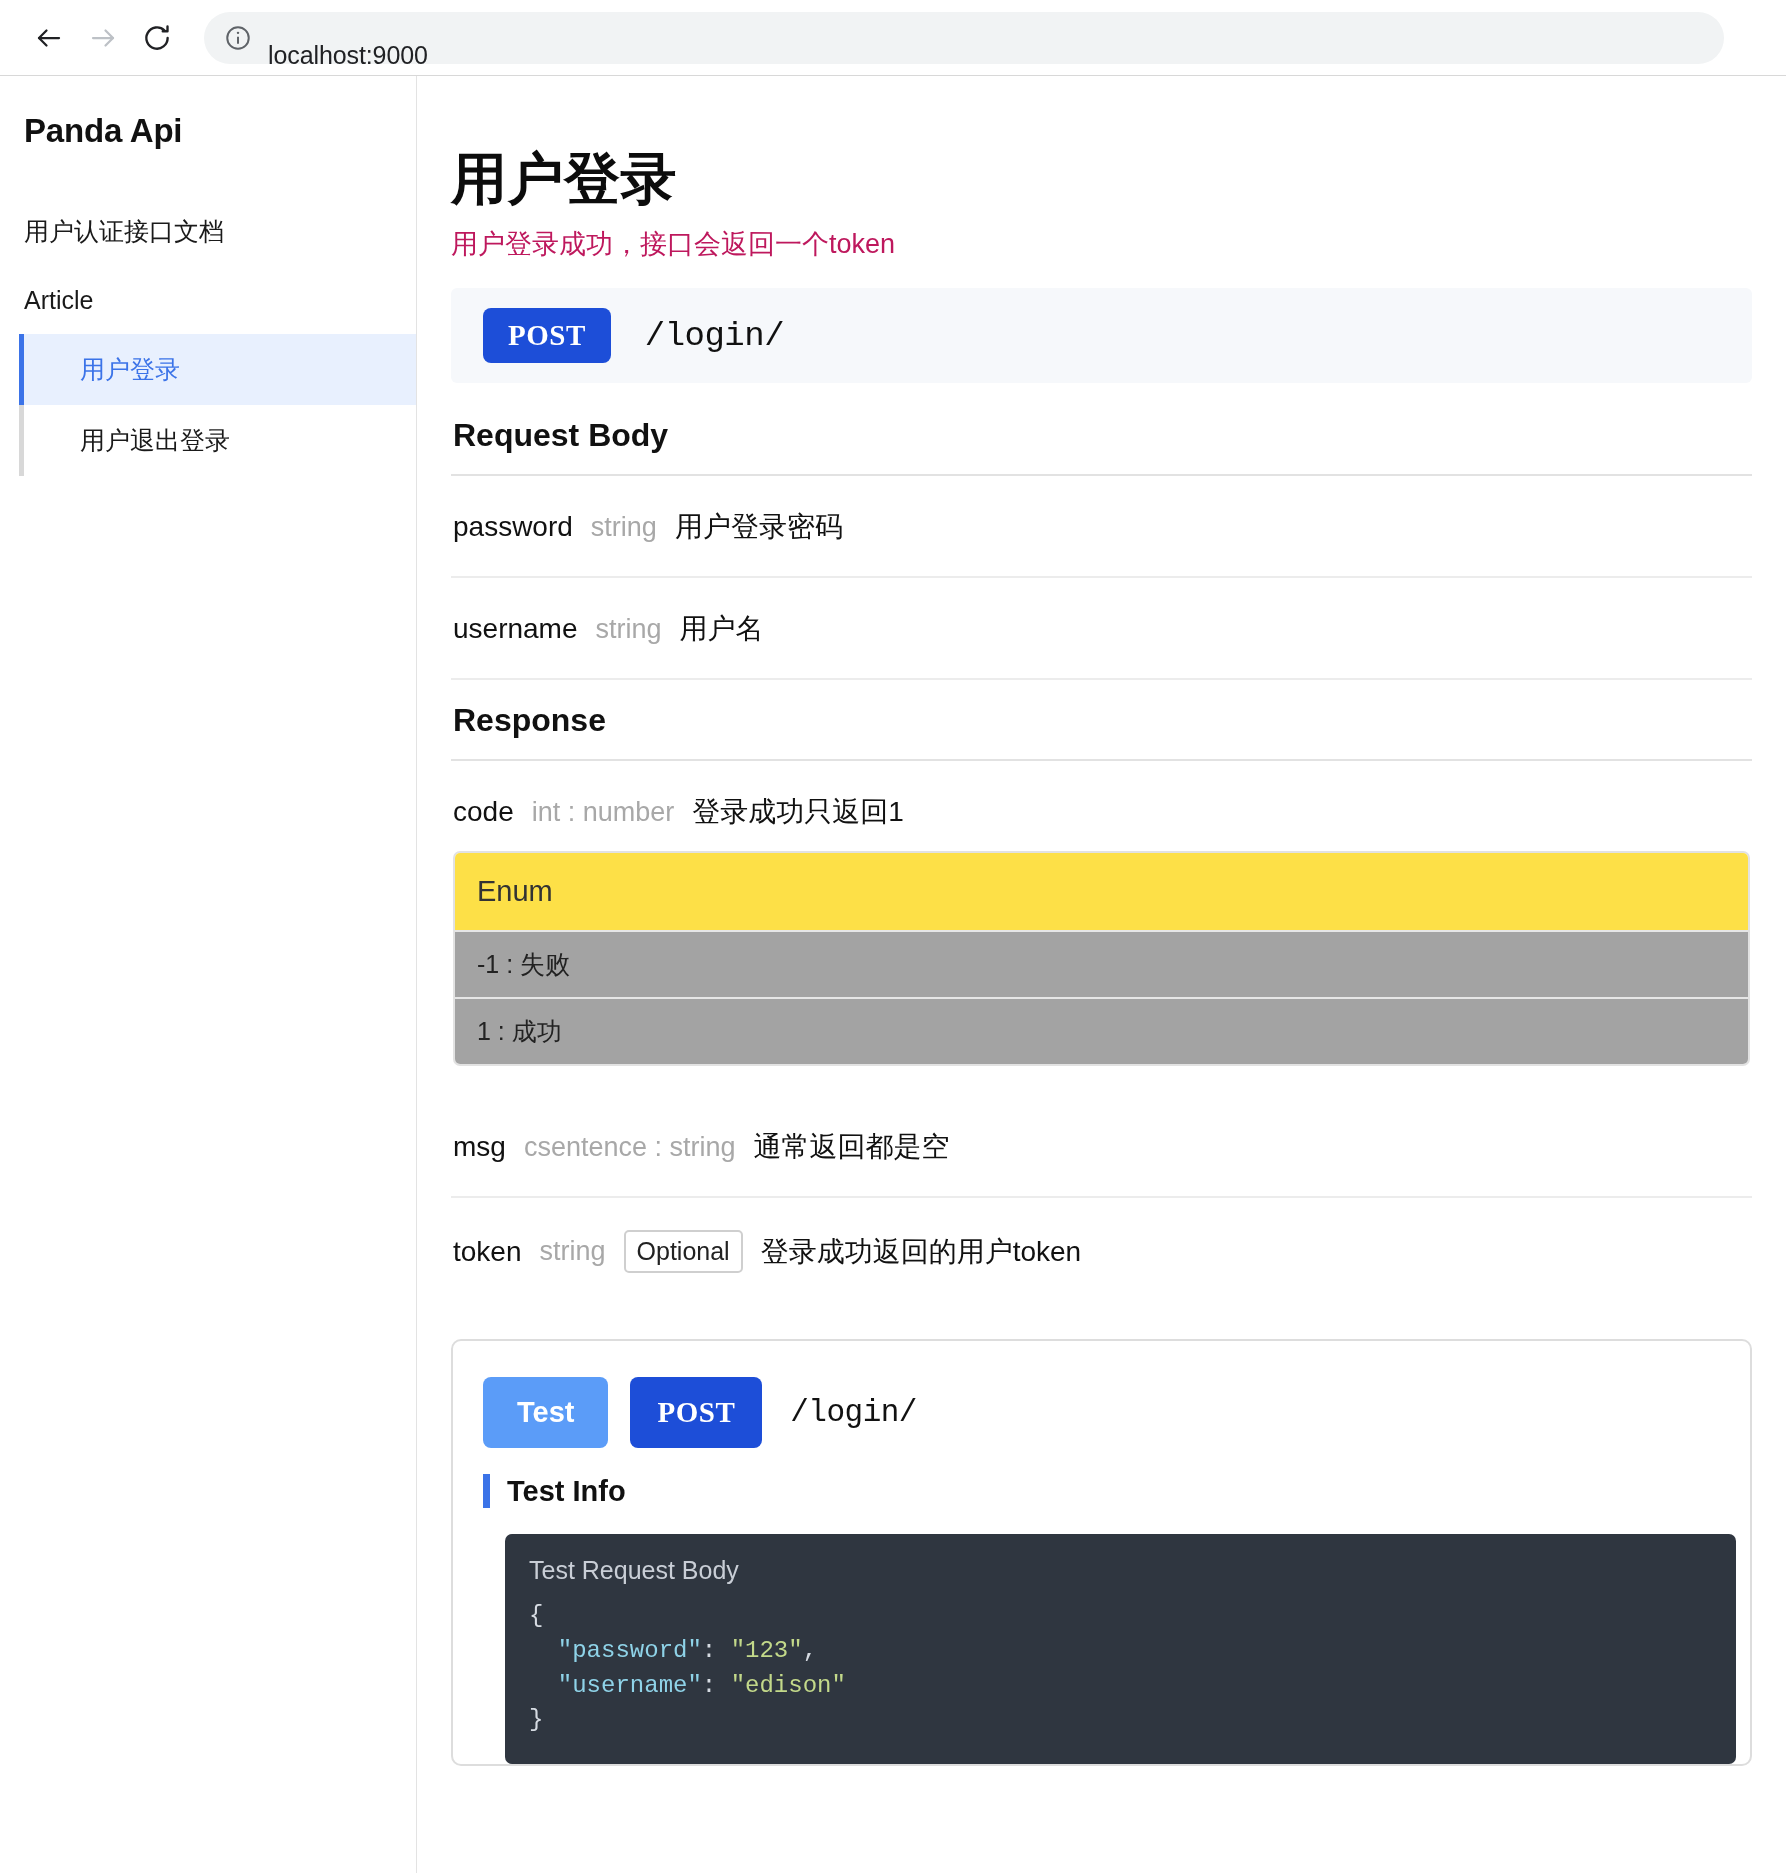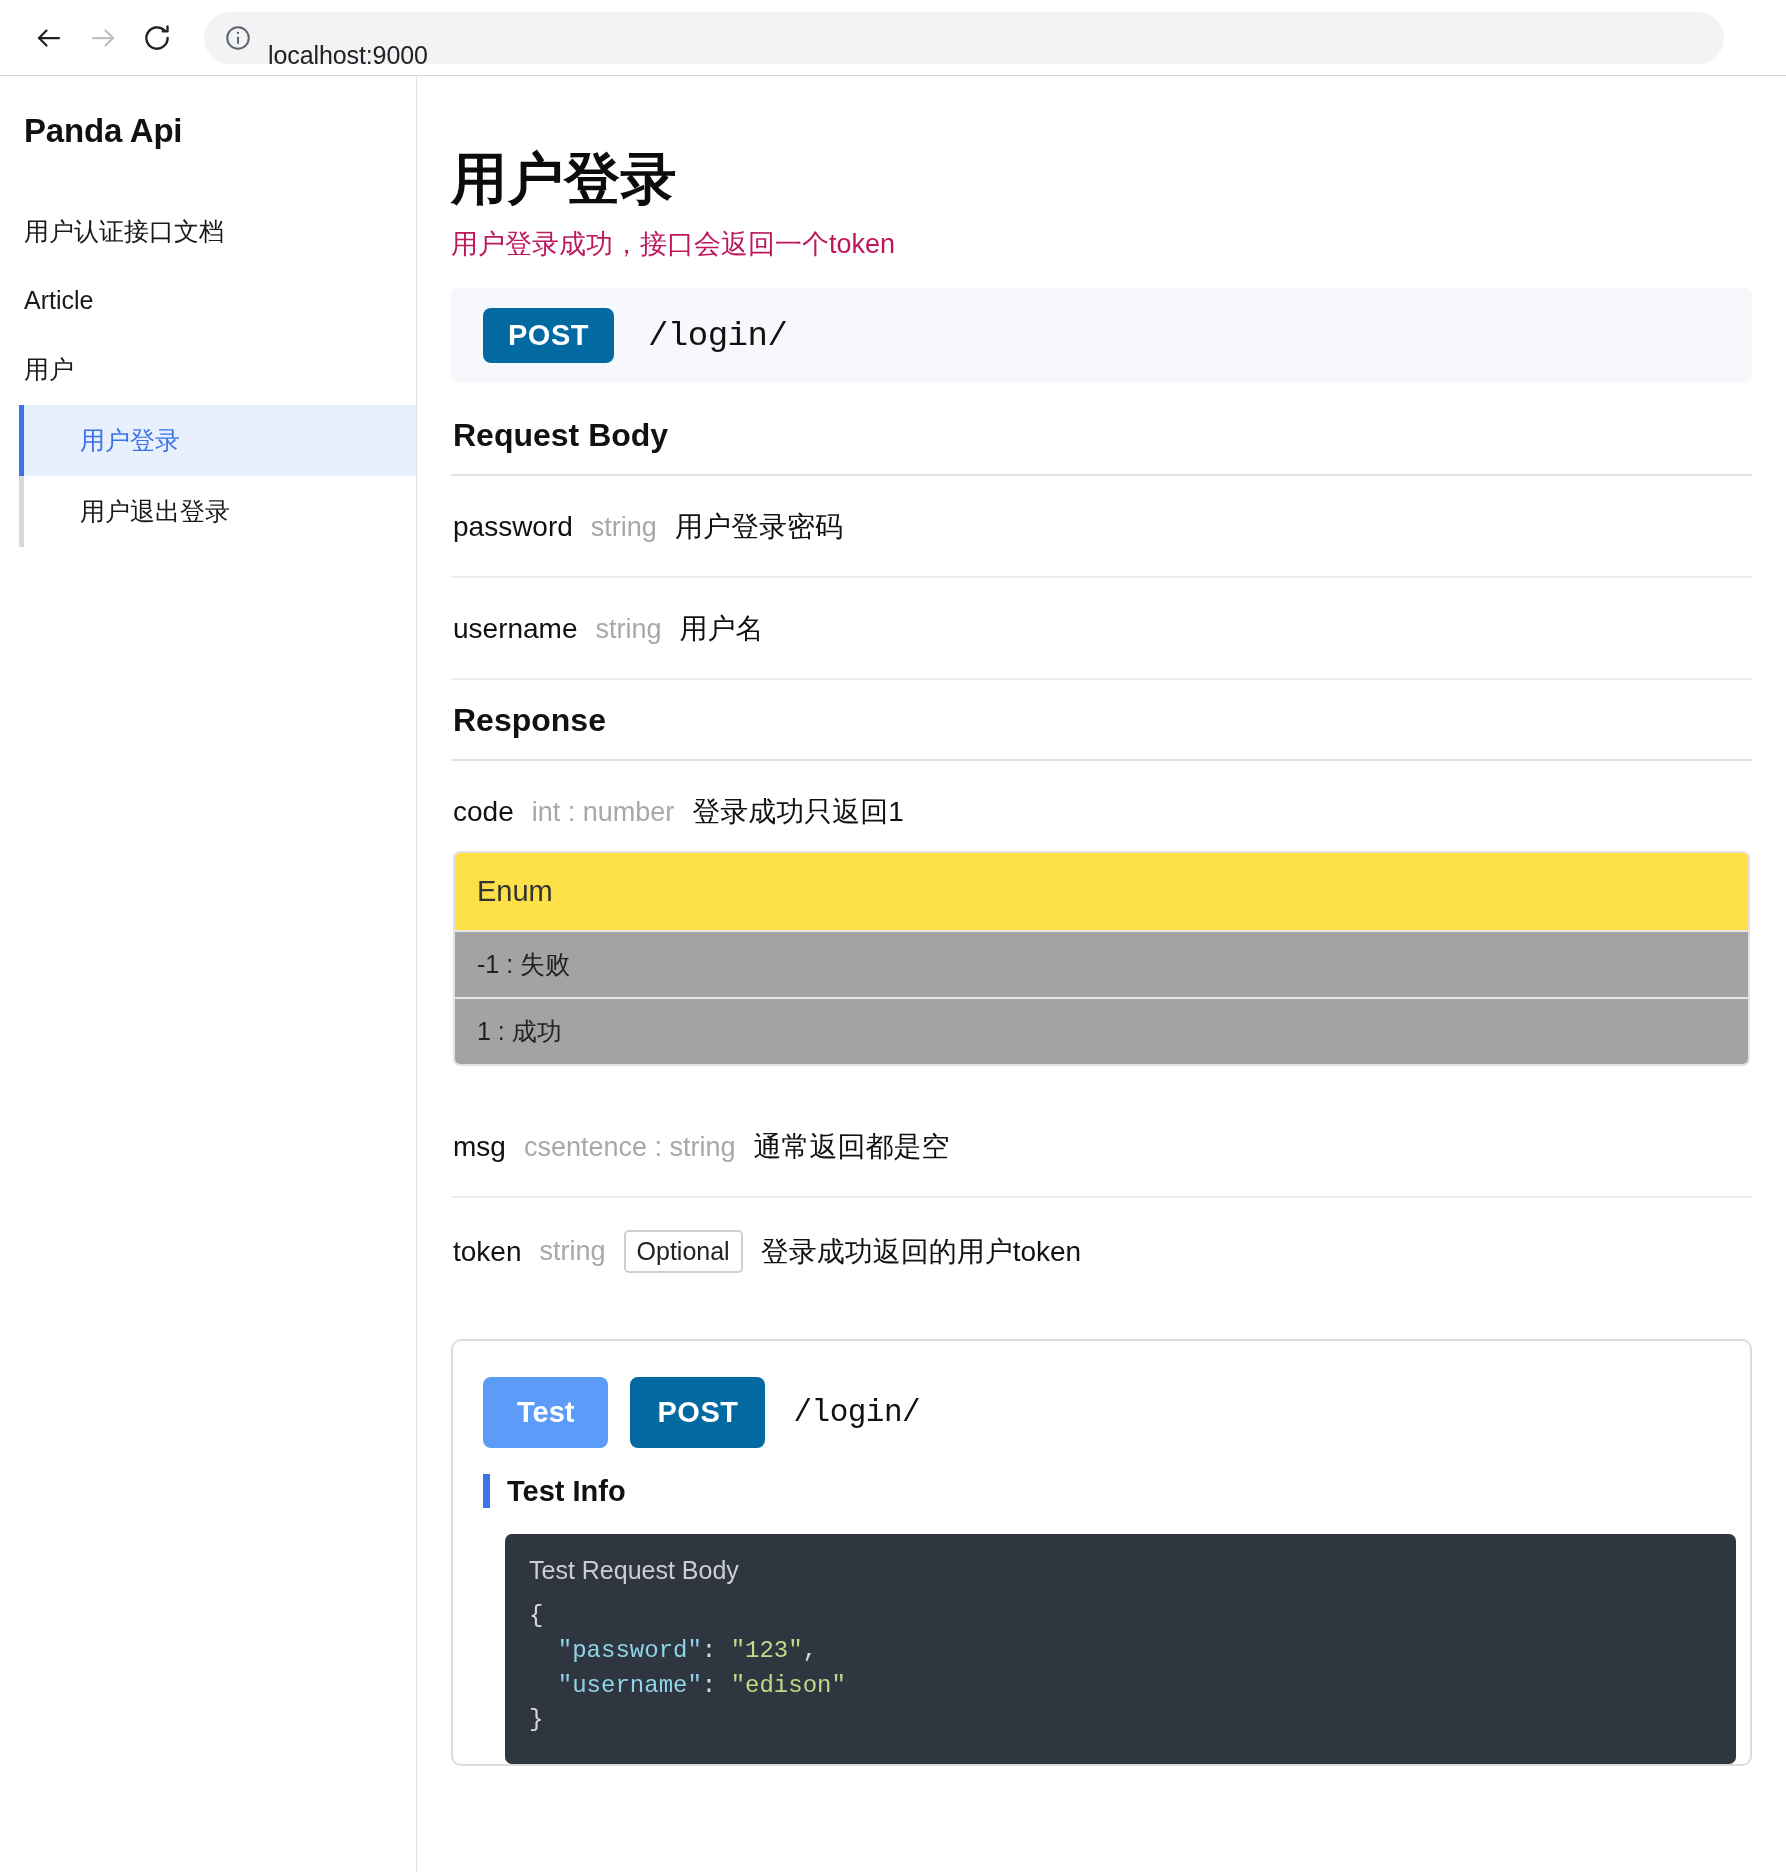--- a/index.html
+++ b/index.html
@@ -129,24 +129,25 @@
   }
   .method {
     display: inline-flex;
     align-items: center;
     justify-content: center;
     color: #ffffff;
     border-radius: 8px;
     font-weight: bold;
   }
   .method.post {
-    background: #0369a1;
+    background: #1d4ed8;
     font-size: 29px;
     padding: 11px 25px;
     letter-spacing: 0.5px;
+    font-family: Liberation Serif, serif;
   }
   .endpoint-path {
     font-family: "Liberation Mono", monospace;
     font-size: 34px;
     color: #111111;
     margin-left: 34px;
     letter-spacing: -0.5px;
   }
 
   .section-title {
@@ -330,21 +331,20 @@
 </div>
 
 <div class="app">
 
   <div class="sidebar">
     <div class="brand">Panda Api</div>
 
     <div class="nav-group">
       <div class="nav-top">用户认证接口文档</div>
       <div class="nav-top">Article</div>
-      <div class="nav-top">用户</div>
 
       <div class="sub-list">
         <div class="nav-sub active">用户登录</div>
         <div class="nav-sub">用户退出登录</div>
       </div>
     </div>
   </div>
 
   <div class="main">
 

